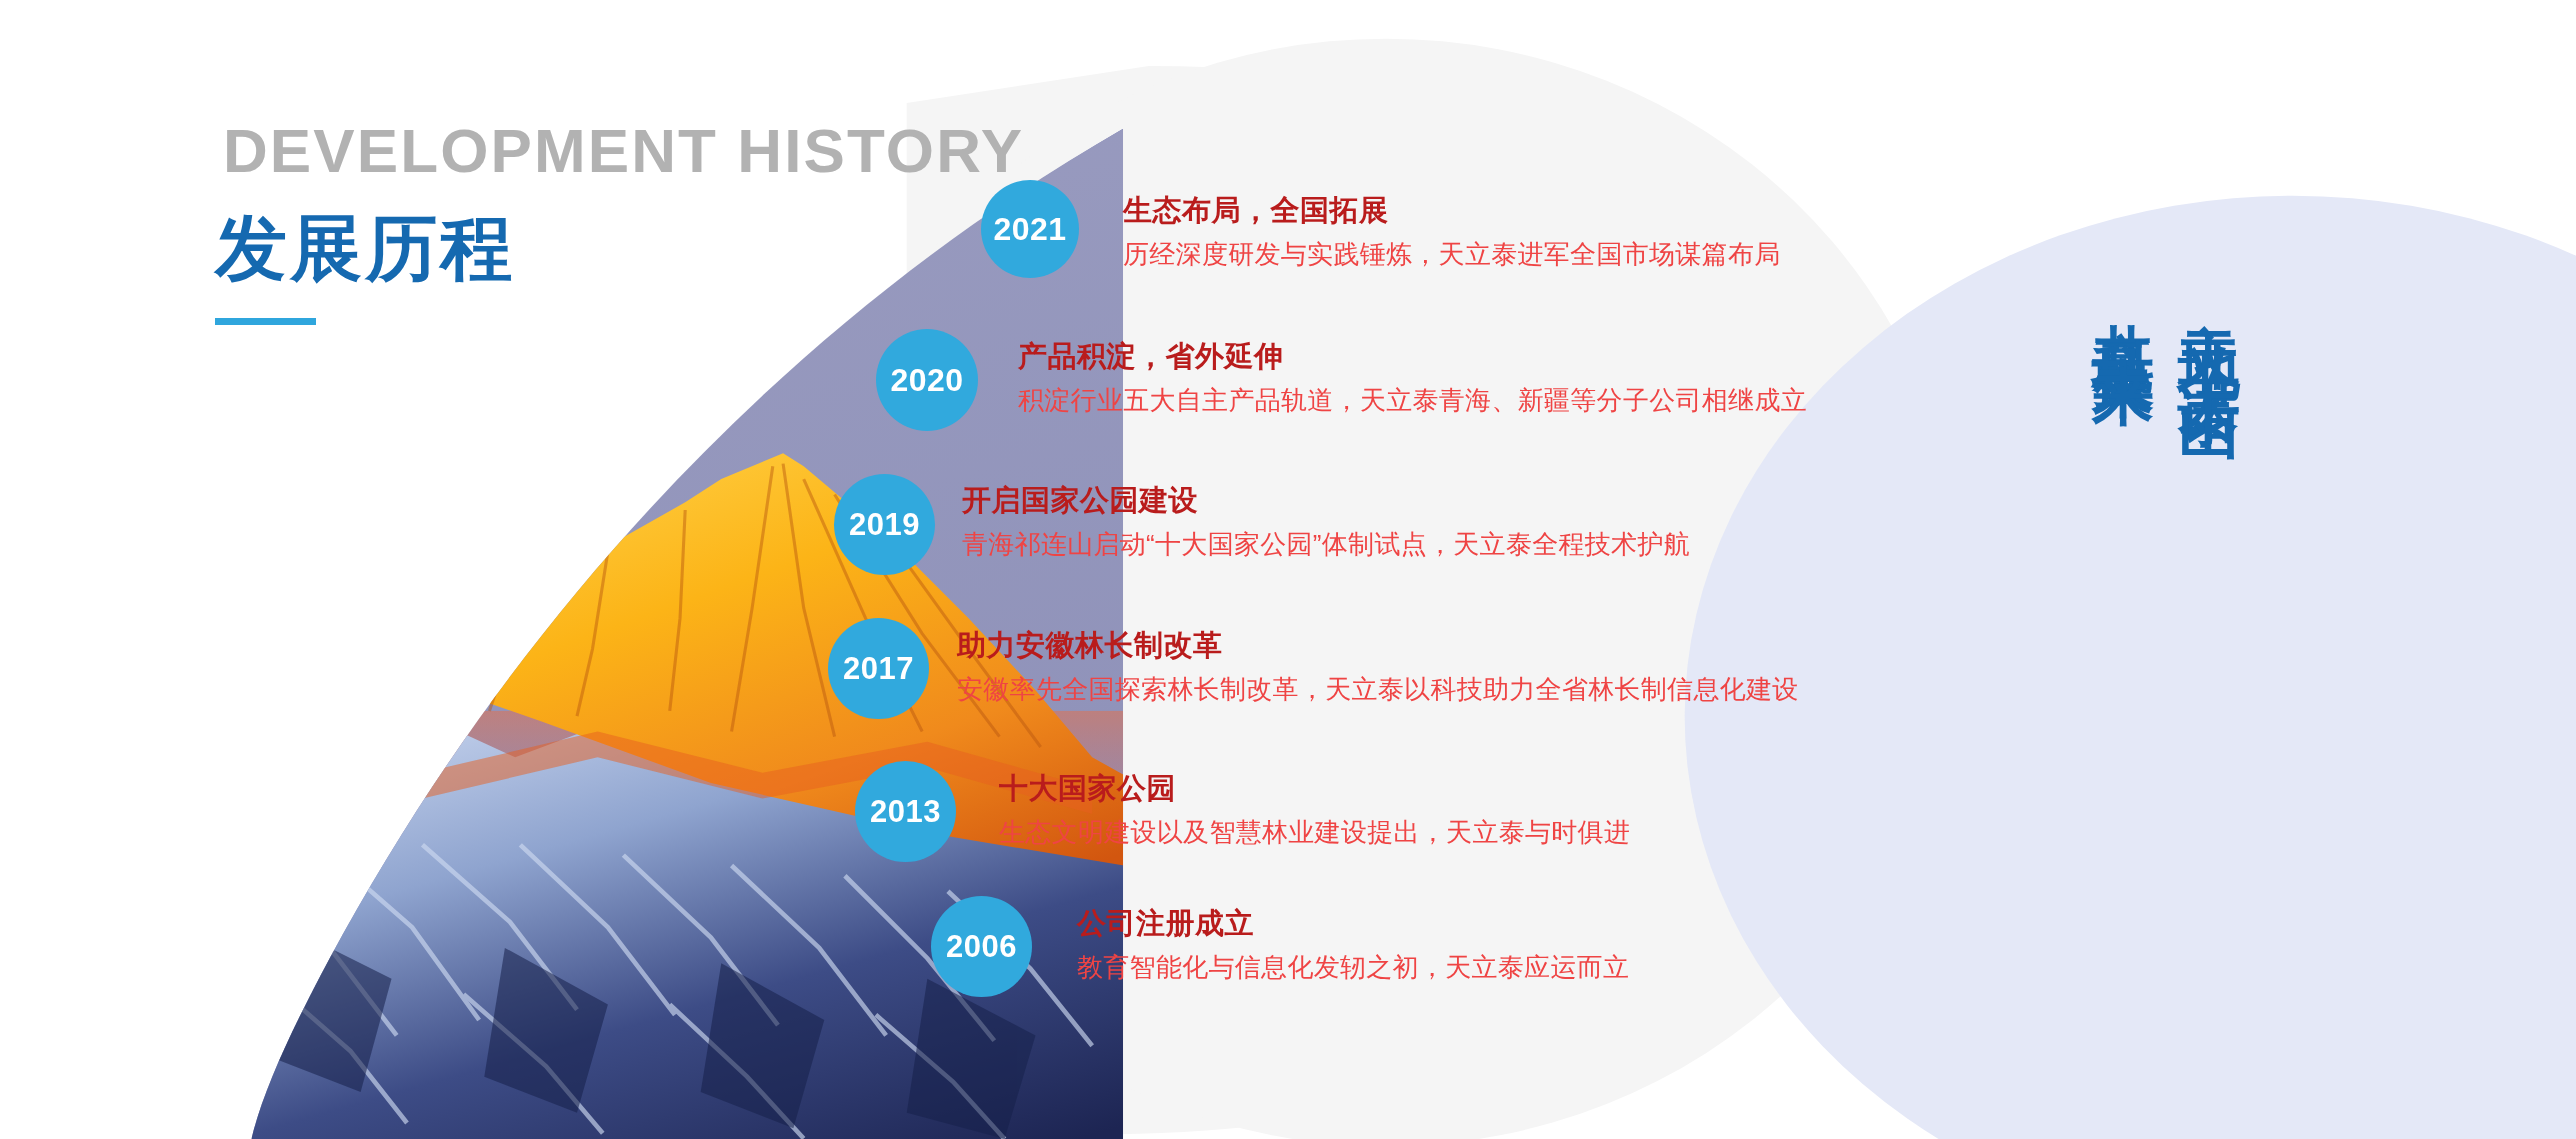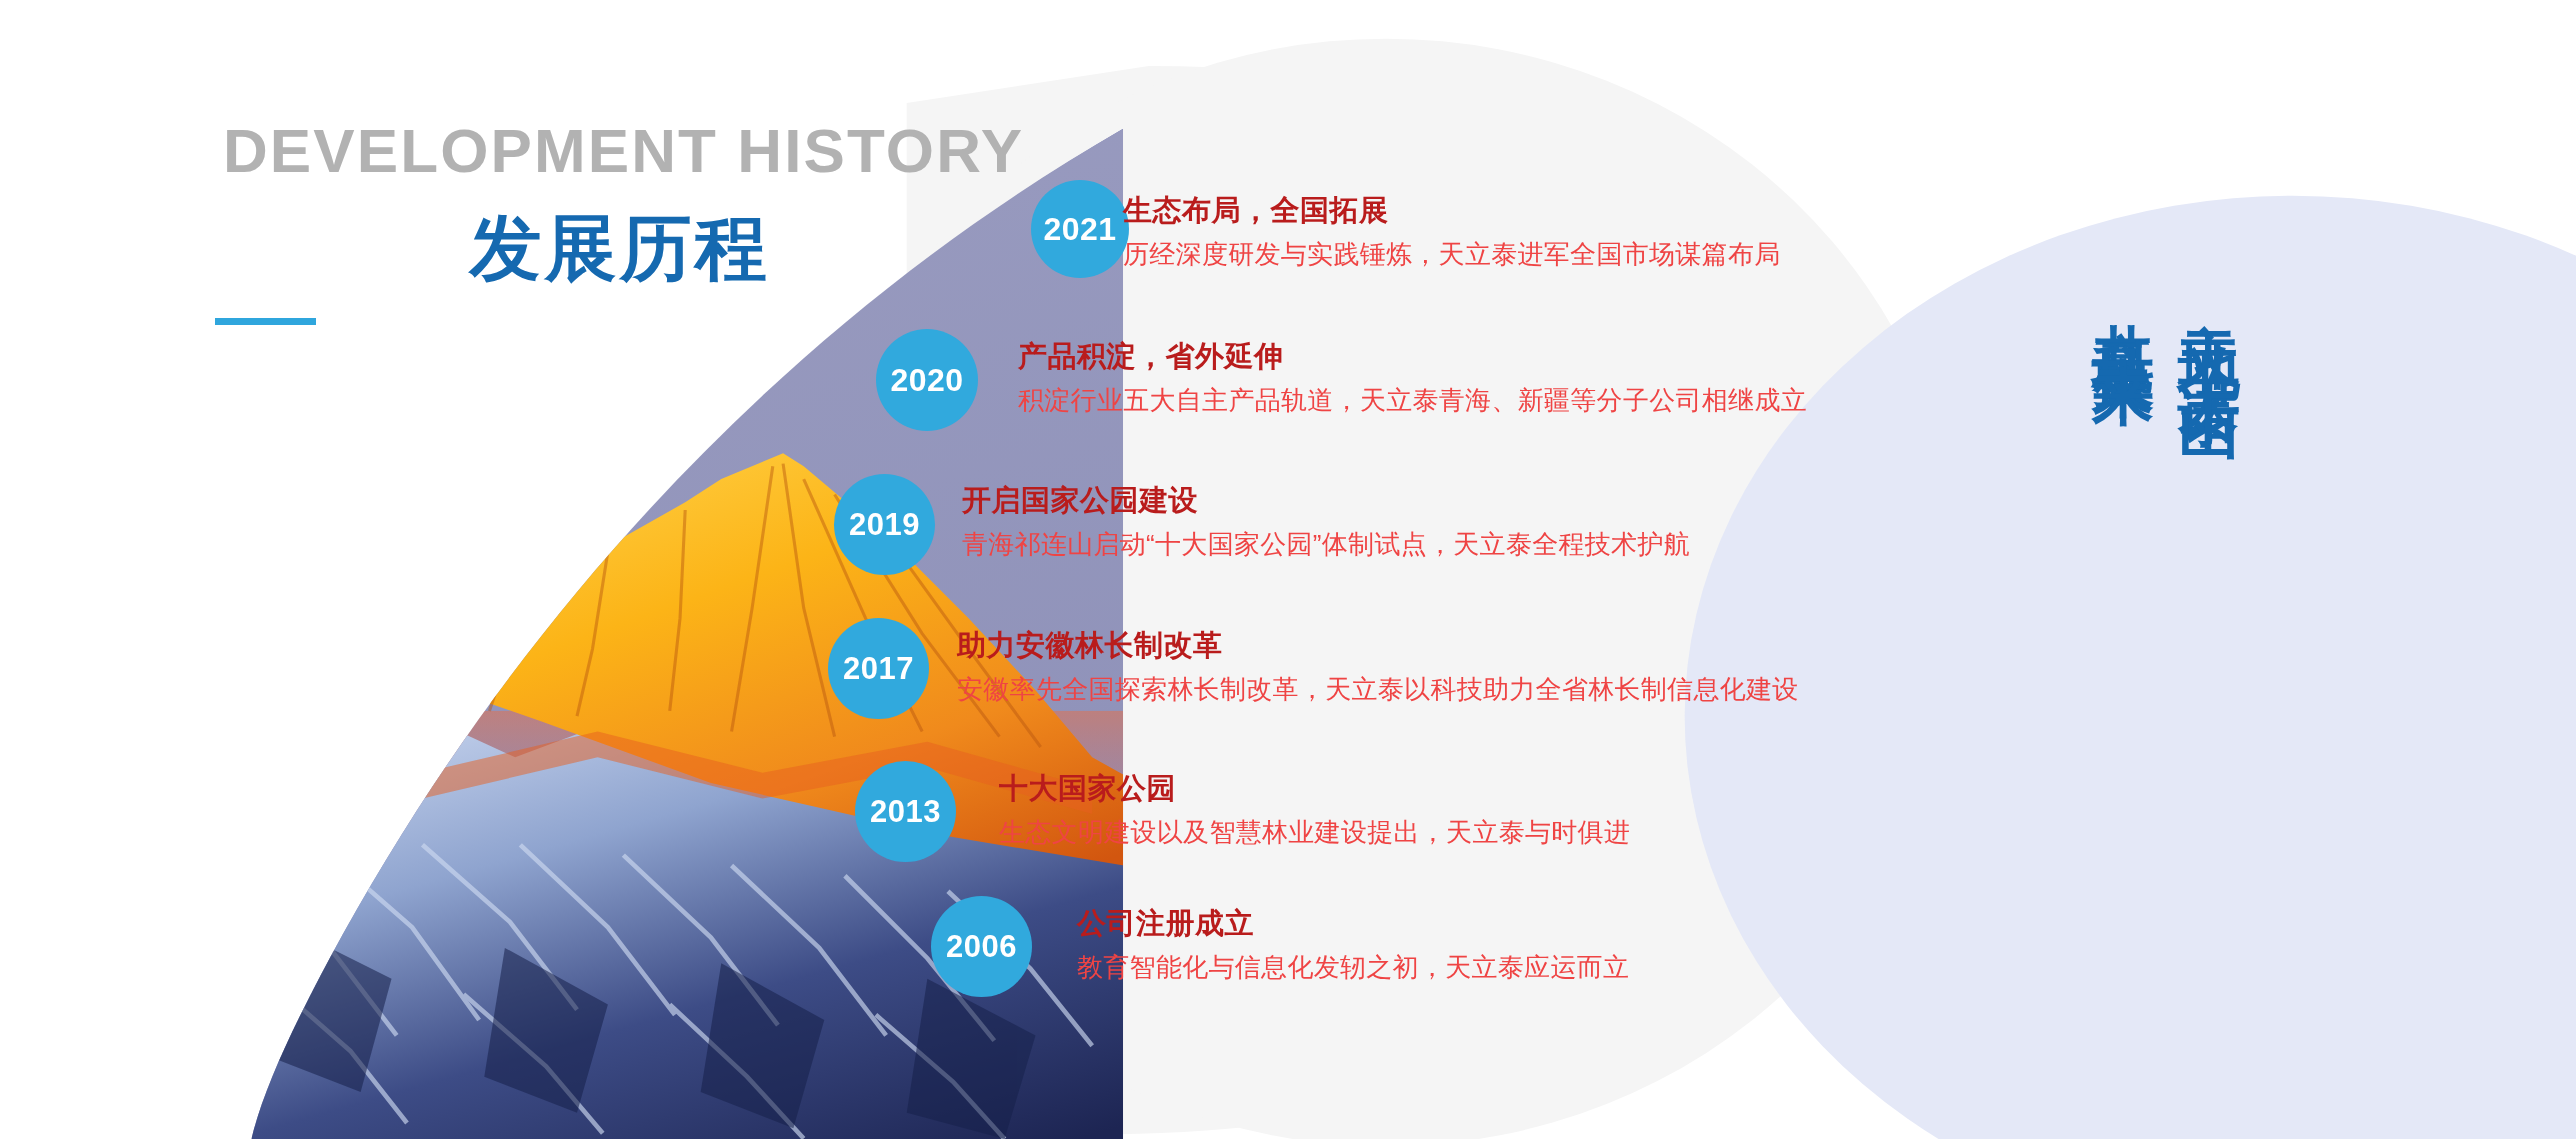--- a/index.html
+++ b/index.html
@@ -23,21 +23,20 @@
     color:#b2b2b2;
     white-space:nowrap;
     margin-left:8px;
   }
   .heading-cn{
     margin-top:30px;
     font-size:72px;line-height:1;
     font-weight:700;letter-spacing:3.1px;
     color:#1569b0;
     white-space:nowrap;
-    text-align:center;
   }
   .heading-rule{
     margin-top:34px;
     width:101px;height:6.7px;background:#2fa6dd;
   }
 
   
   .timeline{position:absolute;left:0;top:0;width:2697px;height:1139px;}
   .tl-item{position:absolute;}
   .tl-badge{
@@ -212,21 +211,21 @@
 
   <div class="heading-block">
     <div class="heading-en">DEVELOPMENT HISTORY</div>
     <div class="heading-cn">发展历程</div>
     <div class="heading-rule"></div>
   </div>
 
   <div class="timeline">
 
     <div class="tl-item">
-      <div class="tl-badge" style="left:1031px;top:180px;width:98px;height:98px;font-size:32px;">
+      <div class="tl-badge" style="left:981px;top:180px;width:98px;height:98px;font-size:32px;">
         <span>2021</span>
       </div>
       <div class="tl-text" style="left:1123px;top:195px;">
         <div class="tl-title">生态布局，全国拓展</div>
         <div class="tl-desc">历经深度研发与实践锤炼，天立泰进军全国市场谋篇布局</div>
       </div>
     </div>
 
     <div class="tl-item">
       <div class="tl-badge" style="left:876px;top:329px;width:102px;height:102px;font-size:32px;">

